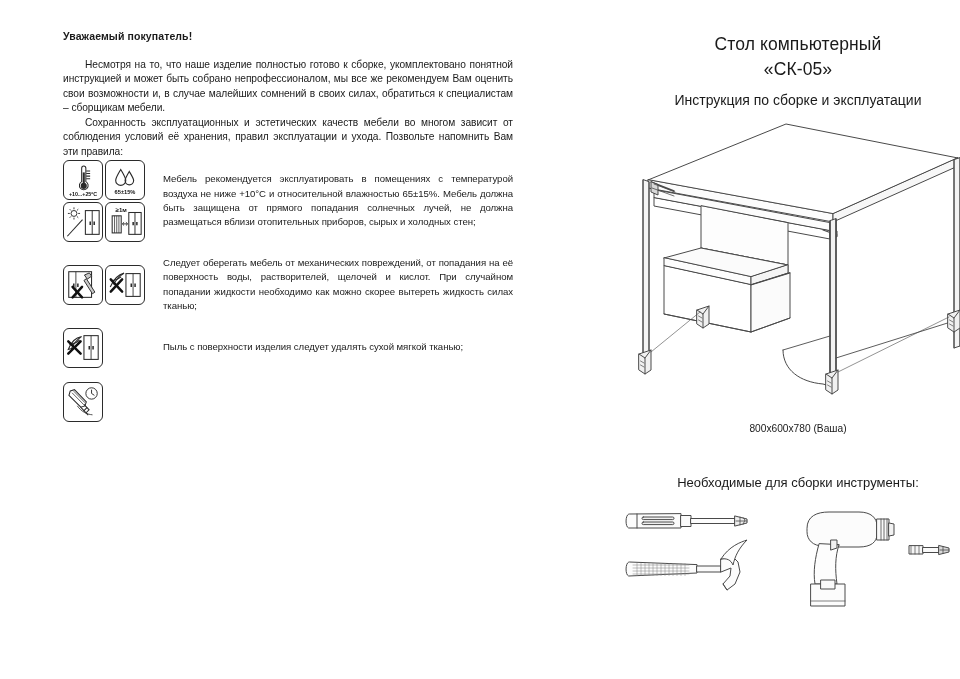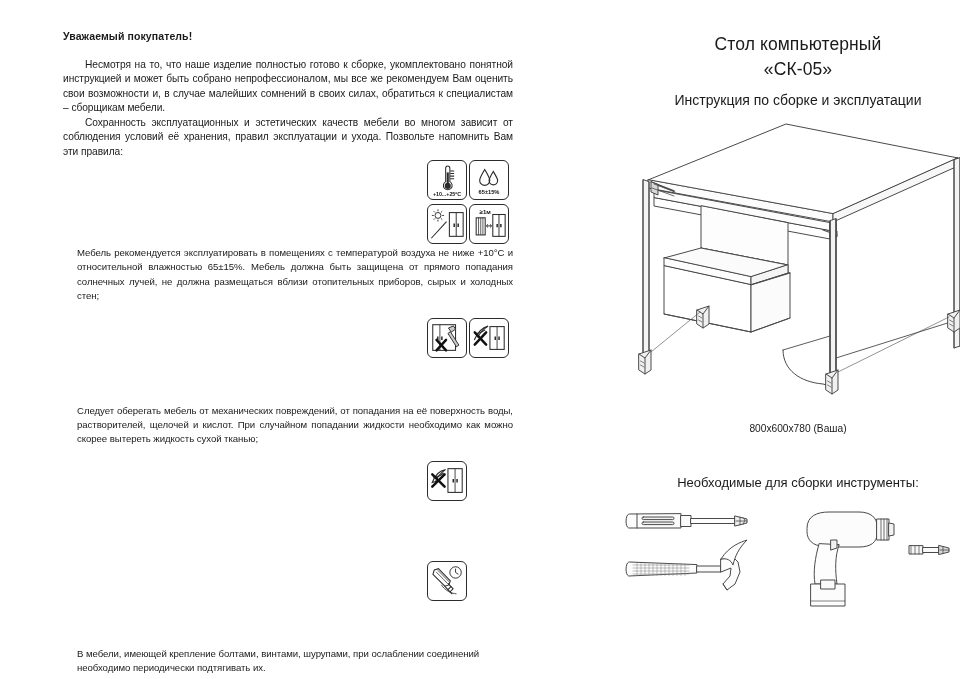--- a/index.html
+++ b/index.html
@@ -51,23 +51,22 @@
 
   
   .rules {
     position: absolute;
     left: 16px;
     top: 160px;
     width: 450px;
   }
   .rule-row {
     display: flex;
-    align-items: flex-end;
+    align-items: center;
     position: relative;
-    flex-direction: column;
   }
   .rule-row.r1 { margin-bottom: 0px; }
   .icon-pack {
     width: 86px;
     flex: 0 0 86px;
     display: flex;
     flex-wrap: wrap;
     gap: 2px;
   }
   .ico {
@@ -284,21 +283,21 @@
               <path d="M6 15.5 C 9.5 15, 13 14, 16 11.5"></path>
             </g>
             <g stroke="#111" stroke-width="2.6" stroke-linecap="round">
               <line x1="5" y1="14" x2="17" y2="27"></line>
               <line x1="17" y1="14" x2="5" y2="27"></line>
             </g>
           </svg>
         </div>
 
       </div>
-      <div class="rule-text">Следует оберегать мебель от механических повреждений, от попадания на её поверхность воды, растворителей, щелочей и кислот. При случайном попадании жидкости необходимо как можно скорее вытереть жидкость сухой тканью;</div>
+      <div class="rule-text">Следует оберегать мебель от механических повреждений, от попадания на её поверхность воды, растворителей, щелочей и кислот. При случайном попадании жидкости необходимо как можно скорее вытереть жидкость силах тканью;</div>
     </div>
 
     <div class="rule-row row-dust">
       <div class="icon-pack">
         <div class="ico">
           <svg viewBox="0 0 40 40">
             <g fill="none" stroke="#2b2b2b" stroke-width="1.1">
               <rect x="21" y="7" width="15" height="25"></rect>
               <line x1="28.5" y1="7" x2="28.5" y2="32" stroke-width="0.9"></line>
               <line x1="26.6" y1="18" x2="26.6" y2="21.5" stroke-width="1.6"></line>
@@ -308,20 +307,21 @@
               <path d="M4.5 21.5 C 7.5 13.5, 12.5 9, 18.5 8 C 14 11, 10 15.5, 8 20.5 z"></path>
               <path d="M5.5 16 C 9.5 16, 13.5 14.5, 16.5 11.5"></path>
             </g>
             <g stroke="#111" stroke-width="2.6" stroke-linecap="round">
               <line x1="4.5" y1="13" x2="17.5" y2="26"></line>
               <line x1="17.5" y1="13" x2="4.5" y2="26"></line>
             </g>
           </svg>
         </div>
       </div>
+      <div class="rule-text nojust">Пыль с поверхности изделия следует удалять сухой мягкой тканью;</div>
     </div>
 
     <div class="rule-row row-bolts">
       <div class="icon-pack">
         <div class="ico">
           <svg viewBox="0 0 40 40">
             <g fill="none" stroke="#2b2b2b" stroke-width="1">
               <circle cx="29" cy="11" r="6"></circle>
               <path d="M29 7 L29 11 L32 13"></path>
             </g>
@@ -330,21 +330,20 @@
               <line x1="8.5" y1="10.3" x2="20.5" y2="22.5" stroke-width="0.8"></line>
               <line x1="10.2" y1="8.6" x2="22.2" y2="20.8" stroke-width="0.8"></line>
               <path d="M17.5 25.5 l3.5 3.6 l3.2 -3.2 l-3.5 -3.6"></path>
               <path d="M21 29.1 l2.2 2.3 l3.2 -3.2 l-2.2 -2.3"></path>
               <path d="M23.2 31.4 l2.3 2.4"></path>
               <path d="M14 24 C 18 30, 24 33, 30 33.5" stroke-width="0.85"></path>
             </g>
           </svg>
         </div>
       </div>
-      <div class="rule-text nojust">В мебели, имеющей крепление болтами, винтами, шурупами, при ослаблении соединений необходимо периодически подтягивать их.</div>
     </div>
 
   </div>
 
 
   <div class="right-col">
 
     <div class="title">
       <div>Стол компьютерный</div>
       <div>«СК-05»</div>

